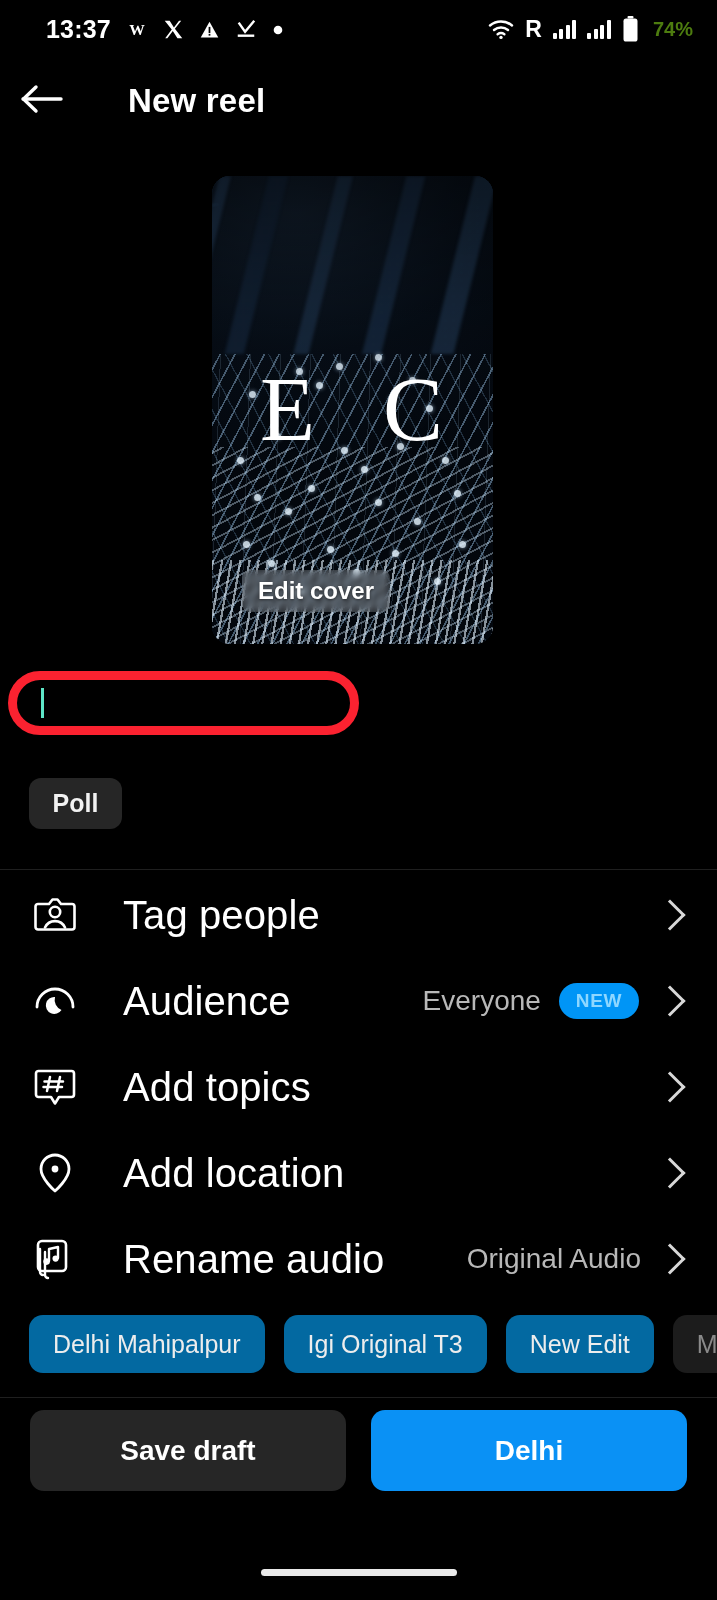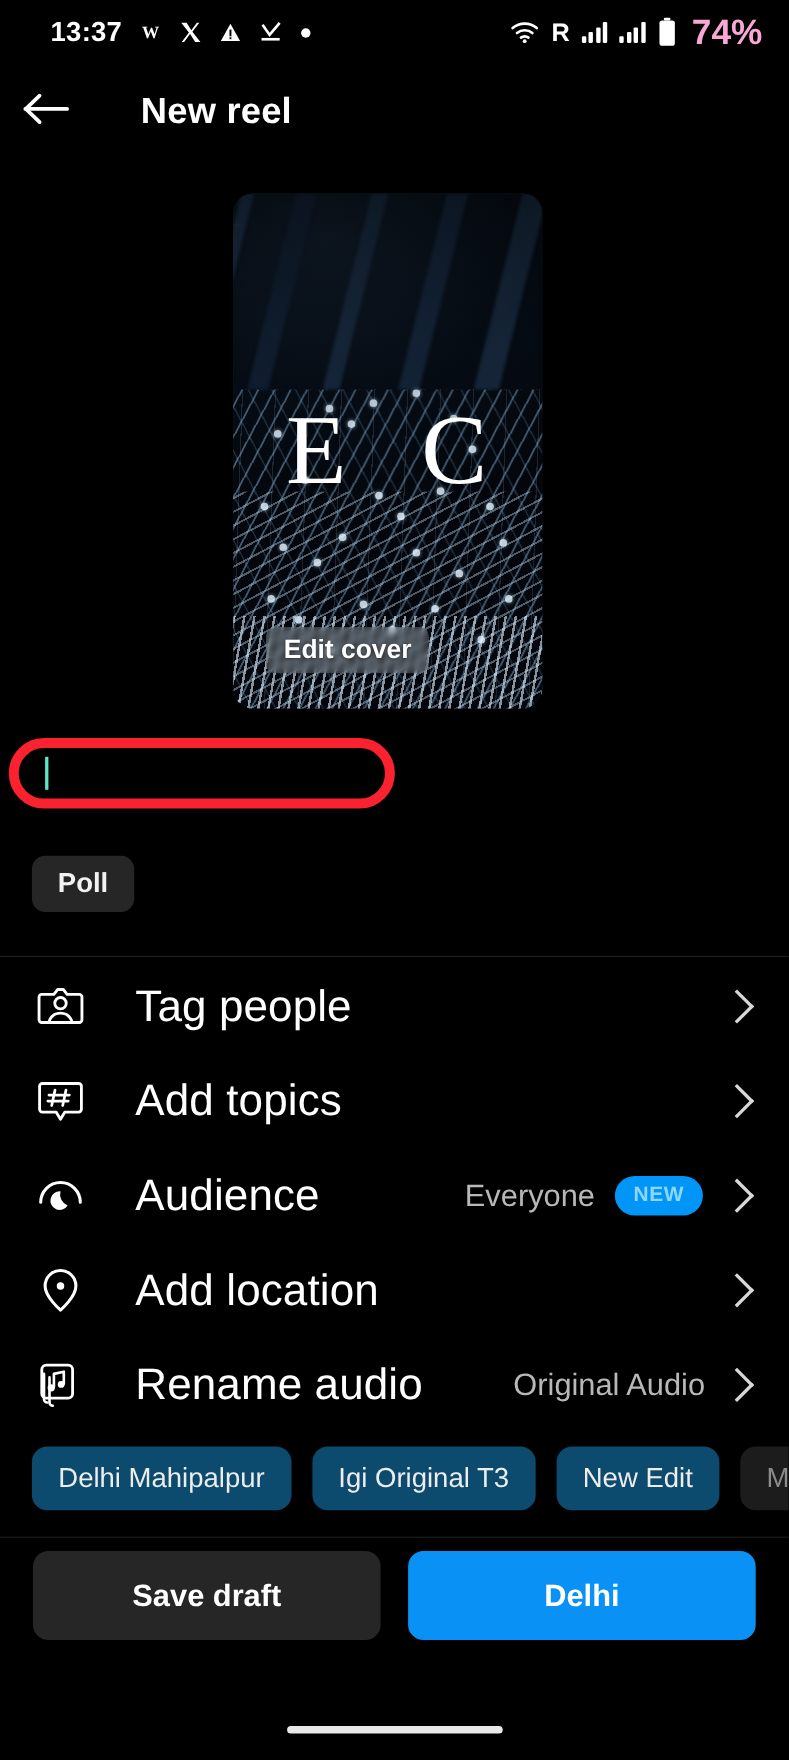--- a/index.html
+++ b/index.html
@@ -20,21 +20,21 @@
   .statusbar {
     position:absolute; top:0; left:0; width:717px; height:58px;
     display:flex; align-items:center; justify-content:space-between;
     padding:0 24px 0 46px;
   }
   .sb-left { display:flex; align-items:center; gap:15px; }
   .sb-time { font-size:25px; font-weight:700; letter-spacing:.2px; color:#fff; }
   .sb-icon { display:inline-flex; align-items:center; justify-content:center; color:#fff; }
   .sb-right { display:flex; align-items:center; gap:11px; }
   .sb-roam { font-size:23px; font-weight:600; color:#fff; }
-  .sb-batt-txt { font-size:32px; font-weight:700; color:#f9a8d4; margin-left:3px; }
+  .sb-batt-txt { font-size:20px; font-weight:700; color:#4d7c0f; margin-left:3px; }
 
   
   .bars { display:inline-flex; align-items:flex-end; gap:2.5px; height:20px; }
   .bars i { display:block; width:4px; background:#fff; border-radius:1px; }
   .bars i:nth-child(1){height:6px;}
   .bars i:nth-child(2){height:10px;}
   .bars i:nth-child(3){height:14px;}
   .bars i:nth-child(4){height:19px;}
 
   
@@ -214,21 +214,21 @@
   .loc-chips {
     position:absolute; left:0; top:1313px; width:717px; height:62px;
     display:flex; align-items:center; gap:19px;
     padding-left:29px;
     overflow:hidden;
   }
   .loc-chip {
     flex:0 0 auto;
     height:58px;
     display:flex; align-items:center; justify-content:center;
-    background:#0c4a6e; border-radius:14px;
+    background:#0369a1; border-radius:14px;
     padding:0 24px;
     font-size:25px; color:#ededed; white-space:nowrap;
   }
   .loc-chip.cut { color:#8a8a8a; background:#1c1c1c; }
 
   
   .actions {
     position:absolute; left:0; top:1410px; width:717px;
     display:flex; gap:25px; padding:0 30px;
   }
@@ -406,40 +406,40 @@
         </svg>
       </div>
       <div class="row-label">Tag people</div>
       <div class="row-spacer"></div>
       <div class="chev"></div>
     </div>
 
     <div class="row">
       <div class="row-icon">
         <svg width="44" height="44" viewBox="0 0 44 44">
-          <path d="M5.5 6 H38.5 A2.5 2.5 0 0 1 41 8.5 V29.5 A2.5 2.5 0 0 1 38.5 32 H26 L22 38.5 L18 32 H5.5 A2.5 2.5 0 0 1 3 29.5 V8.5 A2.5 2.5 0 0 1 5.5 6 Z" fill="none" stroke="#fff" stroke-width="2.6" stroke-linejoin="round"></path>
-          <path d="M17 12 L14 26 M27 12 L24 26 M11.5 16.5 H30 M10.5 22 H29" stroke="#fff" stroke-width="2.5" stroke-linecap="round"></path>
-        </svg>
-      </div>
-      <div class="row-label">Add topics</div>
-      <div class="row-spacer"></div>
-      <div class="chev"></div>
-    </div>
-
-    <div class="row">
-      <div class="row-icon">
-        <svg width="44" height="44" viewBox="0 0 44 44">
           <path d="M4 28 A18 18 0 0 1 40 28" fill="none" stroke="#fff" stroke-width="2.8" stroke-linecap="round"></path>
           <path d="M22 18 A8.5 8.5 0 1 0 28.5 31 A11 11 0 0 1 22 18 Z" fill="#fff"></path>
         </svg>
       </div>
       <div class="row-label">Audience</div>
       <div class="row-spacer"></div>
       <div class="row-value">Everyone</div>
       <div class="badge-new">NEW</div>
+      <div class="chev"></div>
+    </div>
+
+    <div class="row">
+      <div class="row-icon">
+        <svg width="44" height="44" viewBox="0 0 44 44">
+          <path d="M5.5 6 H38.5 A2.5 2.5 0 0 1 41 8.5 V29.5 A2.5 2.5 0 0 1 38.5 32 H26 L22 38.5 L18 32 H5.5 A2.5 2.5 0 0 1 3 29.5 V8.5 A2.5 2.5 0 0 1 5.5 6 Z" fill="none" stroke="#fff" stroke-width="2.6" stroke-linejoin="round"></path>
+          <path d="M17 12 L14 26 M27 12 L24 26 M11.5 16.5 H30 M10.5 22 H29" stroke="#fff" stroke-width="2.5" stroke-linecap="round"></path>
+        </svg>
+      </div>
+      <div class="row-label">Add topics</div>
+      <div class="row-spacer"></div>
       <div class="chev"></div>
     </div>
 
     <div class="row">
       <div class="row-icon">
         <svg width="44" height="44" viewBox="0 0 44 44">
           <path d="M22 4 A14 14 0 0 1 36 18 C36 28 22 40 22 40 C22 40 8 28 8 18 A14 14 0 0 1 22 4 Z" fill="none" stroke="#fff" stroke-width="2.8" stroke-linejoin="round"></path>
           <circle cx="22" cy="18" r="3.4" fill="#fff"></circle>
         </svg>
       </div>

